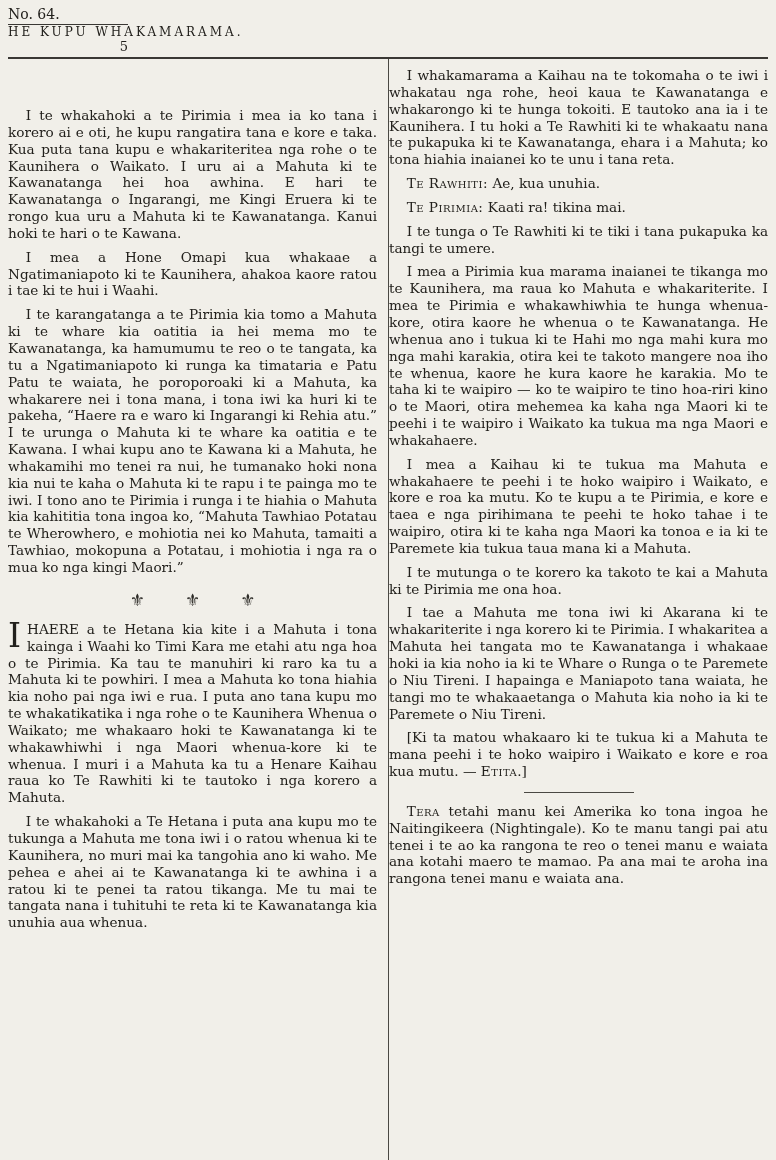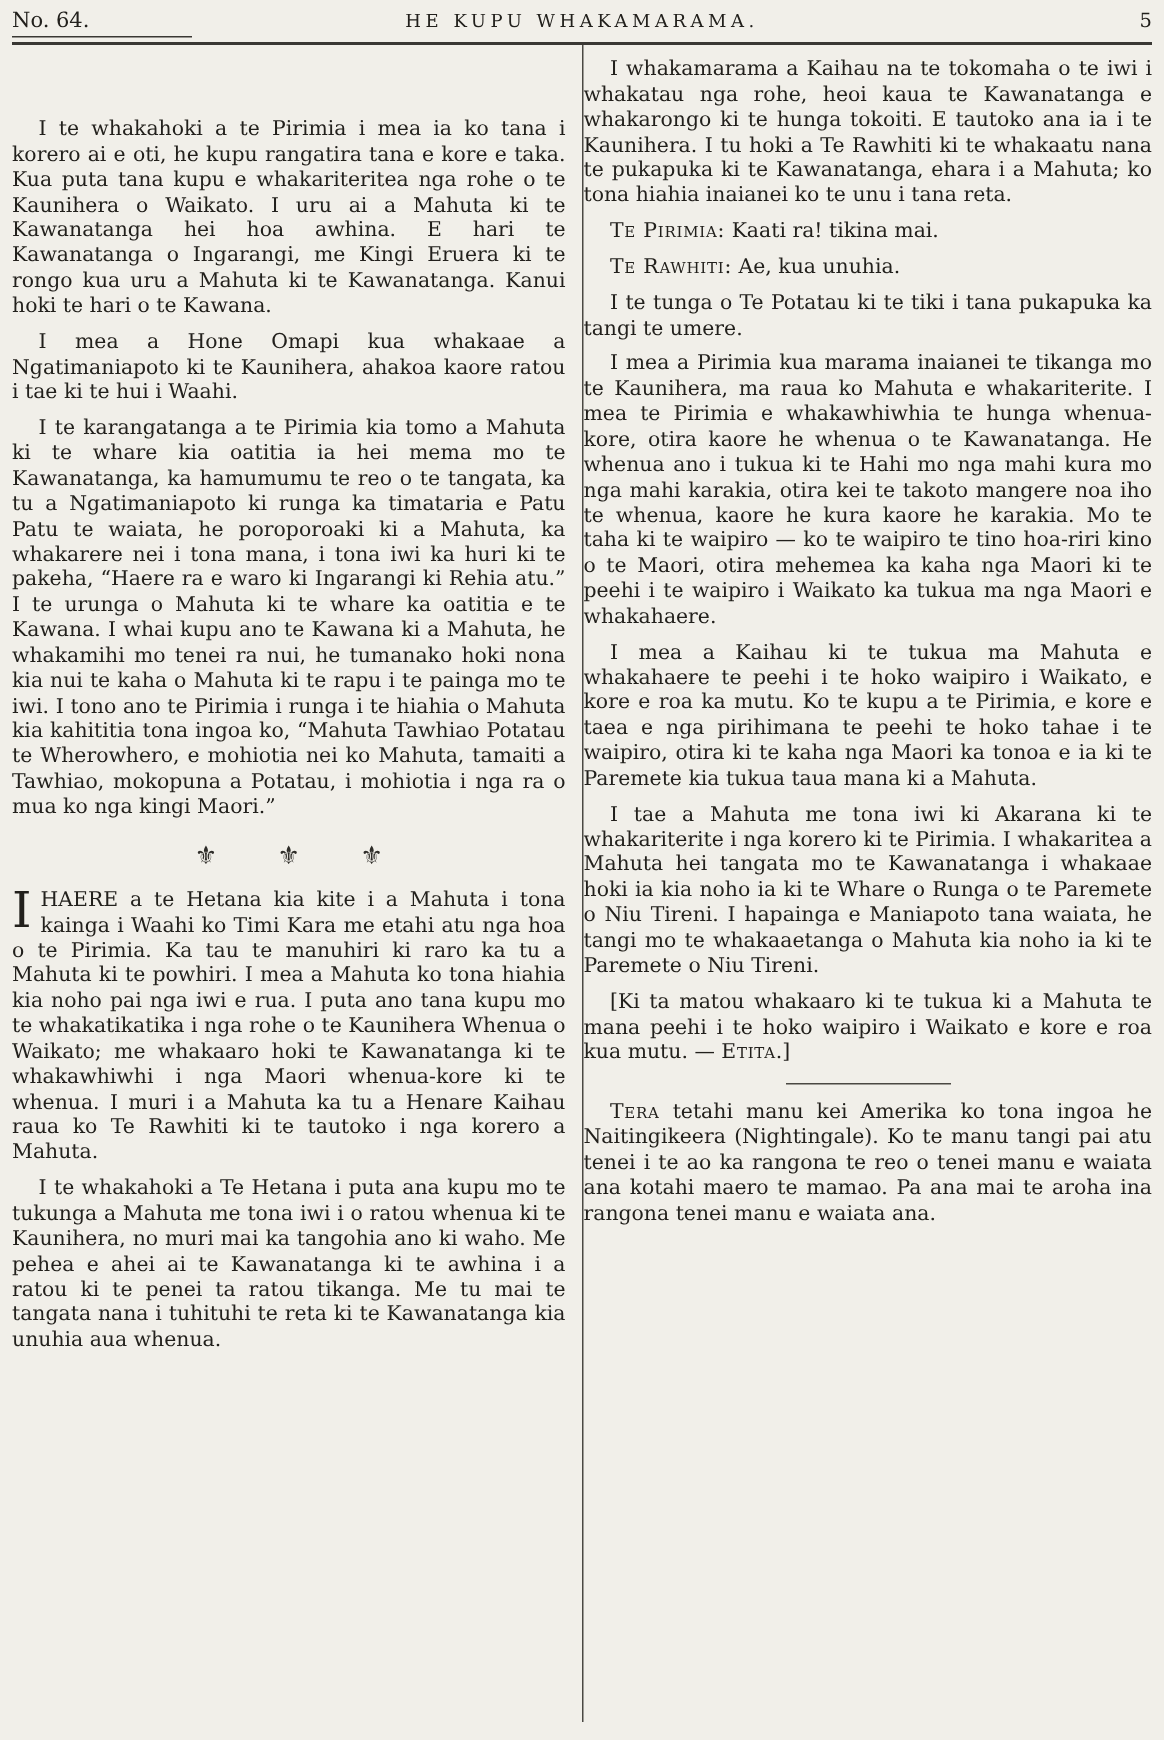--- a/index.html
+++ b/index.html
@@ -11,20 +11,21 @@
     color: #22201c;
     font-family: "DejaVu Serif", "Liberation Serif", serif;
     padding: 6px 8px 0 8px;
     overflow: hidden;
     position: relative;
   }
   .masthead {
     display: flex; align-items: baseline;
     border-bottom: 2px solid #3a3834;
     padding-bottom: 3px;
+    flex-direction: column;
   }
   .issue-no {
     font-size: 14px; width: 120px; border-bottom: 1px solid #3a3834;
     padding-bottom: 2px;
   }
   .paper-title {
     flex: 1; text-align: center;
     font-size: 12px; letter-spacing: 3px; font-weight: normal;
   }
   .page-no { width: 120px; text-align: right; font-size: 13px; }
@@ -91,26 +92,27 @@
 
 
       <p class="para no-indent"><span class="dropcap">I</span><span>HAERE a te Hetana kia kite i a Mahuta i tona kainga i Waahi ko Timi Kara me etahi atu nga hoa o te Pirimia. Ka tau te manuhiri ki raro ka tu a Mahuta ki te powhiri. I mea a Mahuta ko tona hiahia kia noho pai nga iwi e rua. I puta ano tana kupu mo te whakatikatika i nga rohe o te Kaunihera Whenua o Waikato; me whakaaro hoki te Kawanatanga ki te whakawhiwhi i nga Maori whenua-kore ki te whenua. I muri i a Mahuta ka tu a Henare Kaihau raua ko Te Rawhiti ki te tautoko i nga korero a Mahuta.</span></p>
 
       <p class="para">I te whakahoki a Te Hetana i puta ana kupu mo te tukunga a Mahuta me tona iwi i o ratou whenua ki te Kaunihera, no muri mai ka tangohia ano ki waho. Me pehea e ahei ai te Kawanatanga ki te awhina i a ratou ki te penei ta ratou tikanga. Me tu mai te tangata nana i tuhituhi te reta ki te Kawanatanga kia unuhia aua whenua.</p>
     </div>
 
     <div class="col col-right">
       <p class="para">I whakamarama a Kaihau na te tokomaha o te iwi i whakatau nga rohe, heoi kaua te Kawanatanga e whakarongo ki te hunga tokoiti. E tautoko ana ia i te Kaunihera. I tu hoki a Te Rawhiti ki te whakaatu nana te pukapuka ki te Kawanatanga, ehara i a Mahuta; ko tona hiahia inaianei ko te unu i tana reta.</p>
 
+      <p class="para"><span class="speaker">Te Rawhiti:</span><span> Ae, kua unuhia.</span></p>
       <p class="para"><span class="speaker">Te Pirimia:</span><span> Kaati ra! tikina mai.</span></p>
-      <p class="para"><span class="speaker">Te Rawhiti:</span><span> Ae, kua unuhia.</span></p>
 
-      <p class="para">I te tunga o Te Potatau ki te tiki i tana pukapuka ka tangi te umere.</p>
+      <p class="para">I te tunga o Te Rawhiti ki te tiki i tana pukapuka ka tangi te umere.</p>
       <p class="para">I mea a Pirimia kua marama inaianei te tikanga mo te Kaunihera, ma raua ko Mahuta e whakariterite. I mea te Pirimia e whakawhiwhia te hunga whenua-kore, otira kaore he whenua o te Kawanatanga. He whenua ano i tukua ki te Hahi mo nga mahi kura mo nga mahi karakia, otira kei te takoto mangere noa iho te whenua, kaore he kura kaore he karakia. Mo te taha ki te waipiro — ko te waipiro te tino hoa-riri kino o te Maori, otira mehemea ka kaha nga Maori ki te peehi i te waipiro i Waikato ka tukua ma nga Maori e whakahaere.</p>
       <p class="para">I mea a Kaihau ki te tukua ma Mahuta e whakahaere te peehi i te hoko waipiro i Waikato, e kore e roa ka mutu. Ko te kupu a te Pirimia, e kore e taea e nga pirihimana te peehi te hoko tahae i te waipiro, otira ki te kaha nga Maori ka tonoa e ia ki te Paremete kia tukua taua mana ki a Mahuta.</p>
+      <p class="para">I te mutunga o te korero ka takoto te kai a Mahuta ki te Pirimia me ona hoa.</p>
       <p class="para">I tae a Mahuta me tona iwi ki Akarana ki te whakariterite i nga korero ki te Pirimia. I whakaritea a Mahuta hei tangata mo te Kawanatanga i whakaae hoki ia kia noho ia ki te Whare o Runga o te Paremete o Niu Tireni. I hapainga e Maniapoto tana waiata, he tangi mo te whakaaetanga o Mahuta kia noho ia ki te Paremete o Niu Tireni.</p>
 
       <p class="para editor-note"><span>[Ki ta matou whakaaro ki te tukua ki a Mahuta te mana peehi i te hoko waipiro i Waikato e kore e roa kua mutu. — </span><span class="smallcaps">Etita</span><span>.]</span></p>
 
       <hr class="short-rule">
 
       <p class="para"><span class="smallcaps">Tera</span><span> tetahi manu kei Amerika ko tona ingoa he Naitingikeera (Nightingale). Ko te manu tangi pai atu tenei i te ao ka rangona te reo o tenei manu e waiata ana kotahi maero te mamao. Pa ana mai te aroha ina rangona tenei manu e waiata ana.</span></p>
     </div>
 
   </div>

